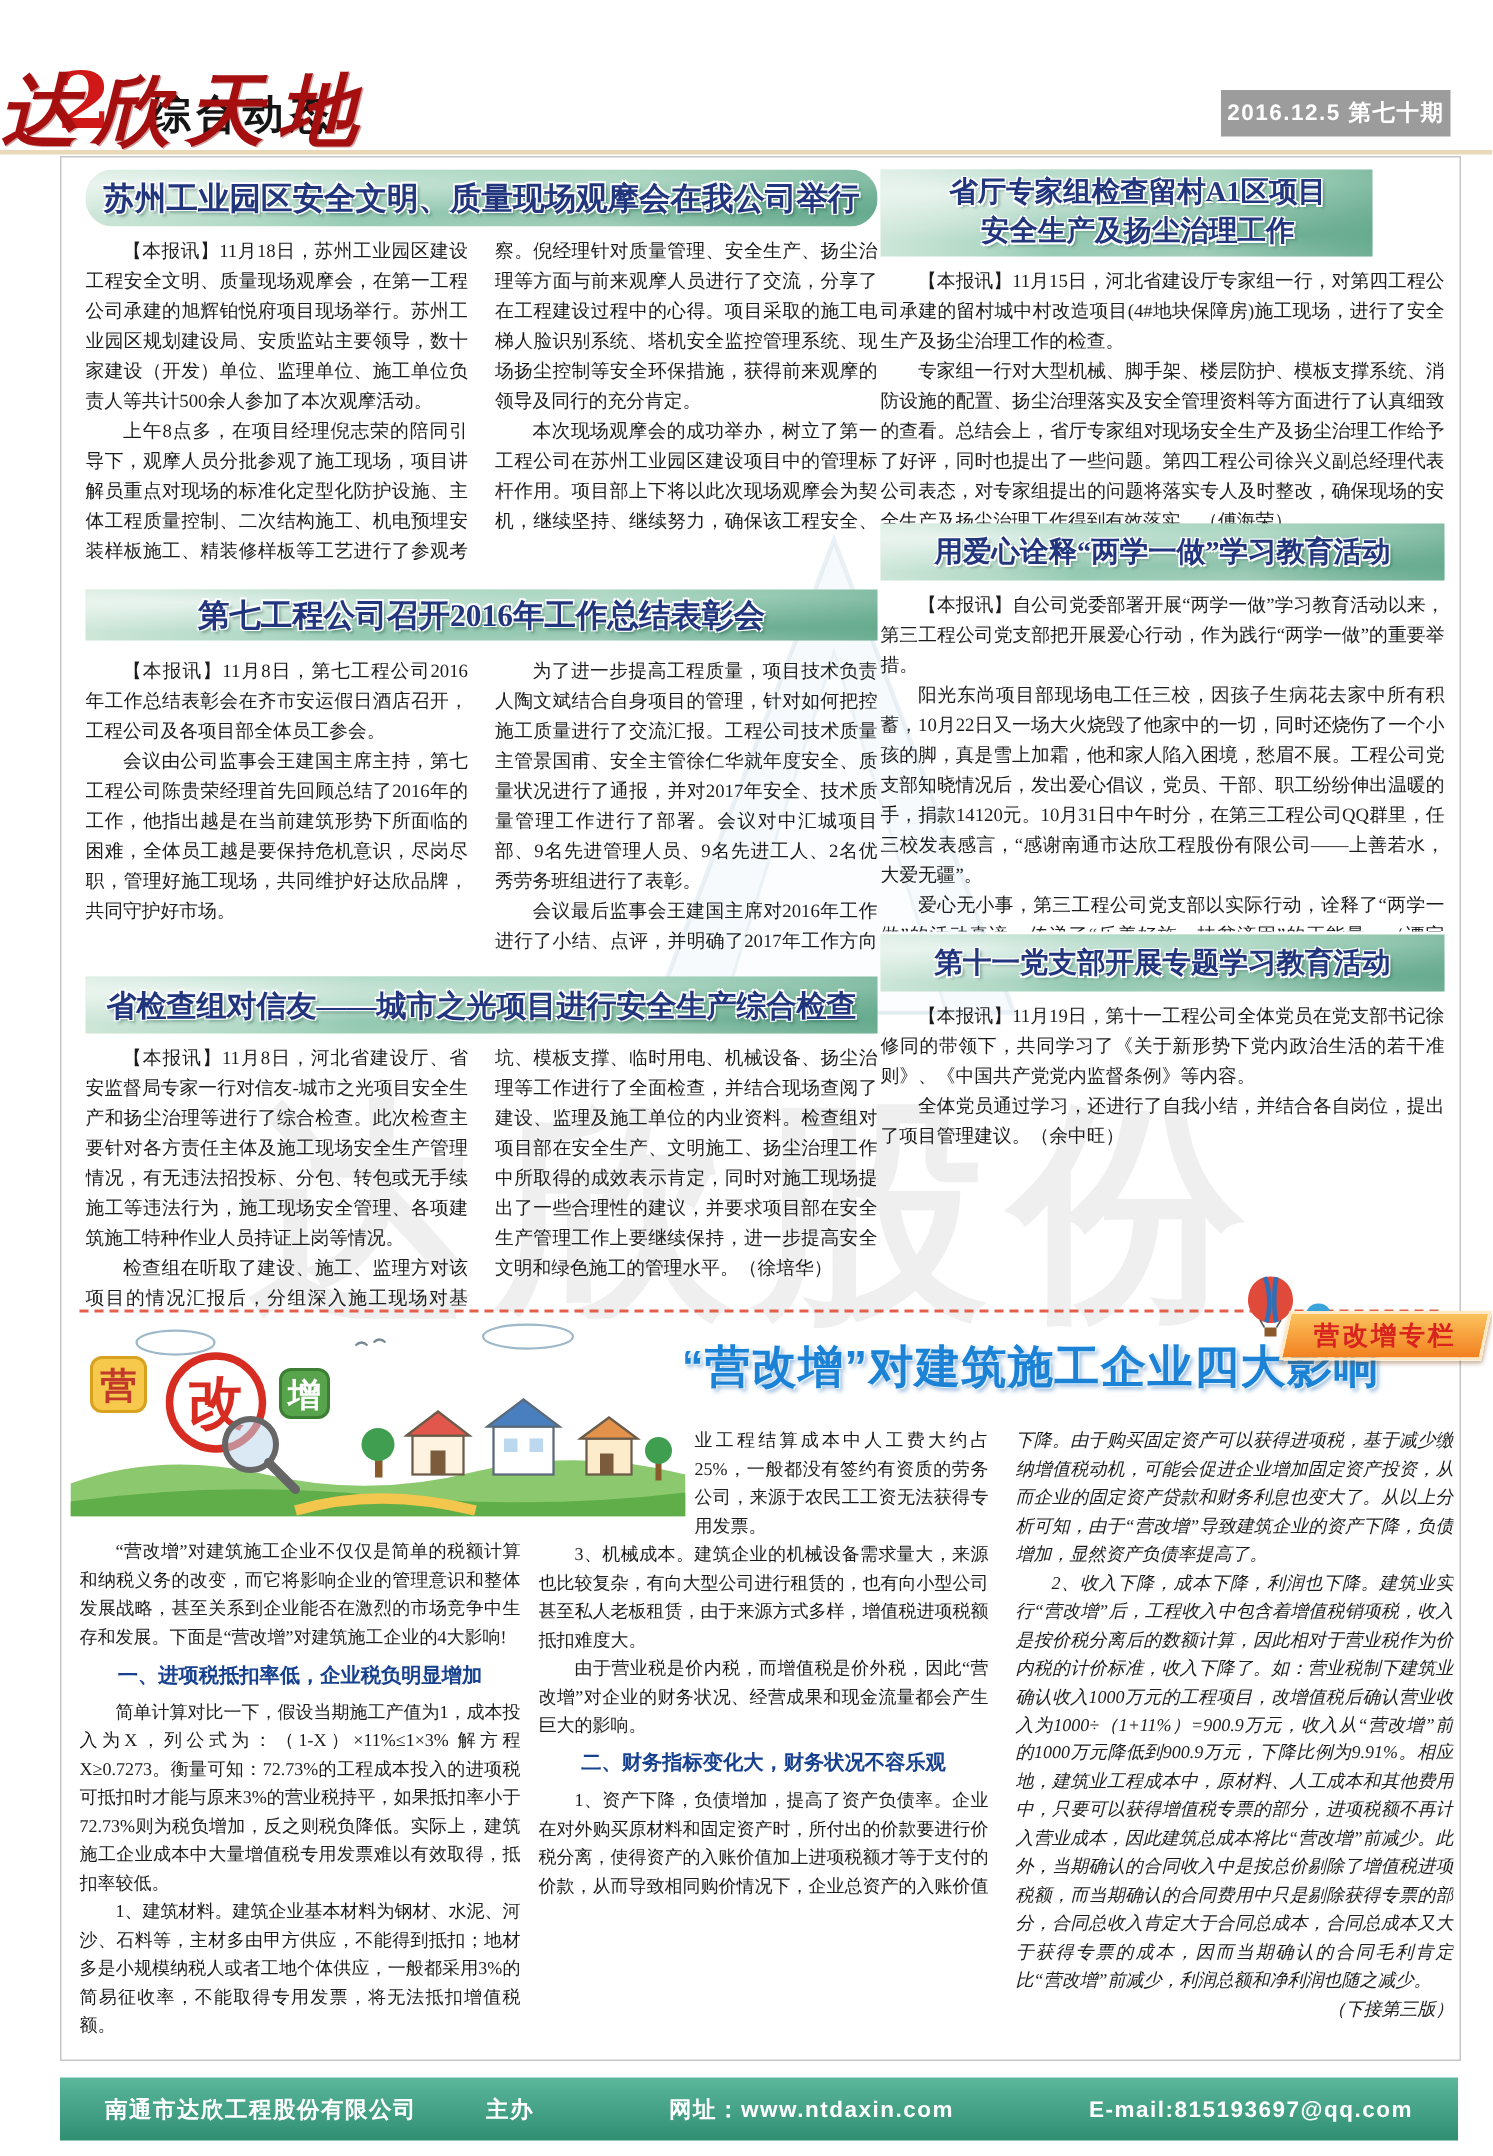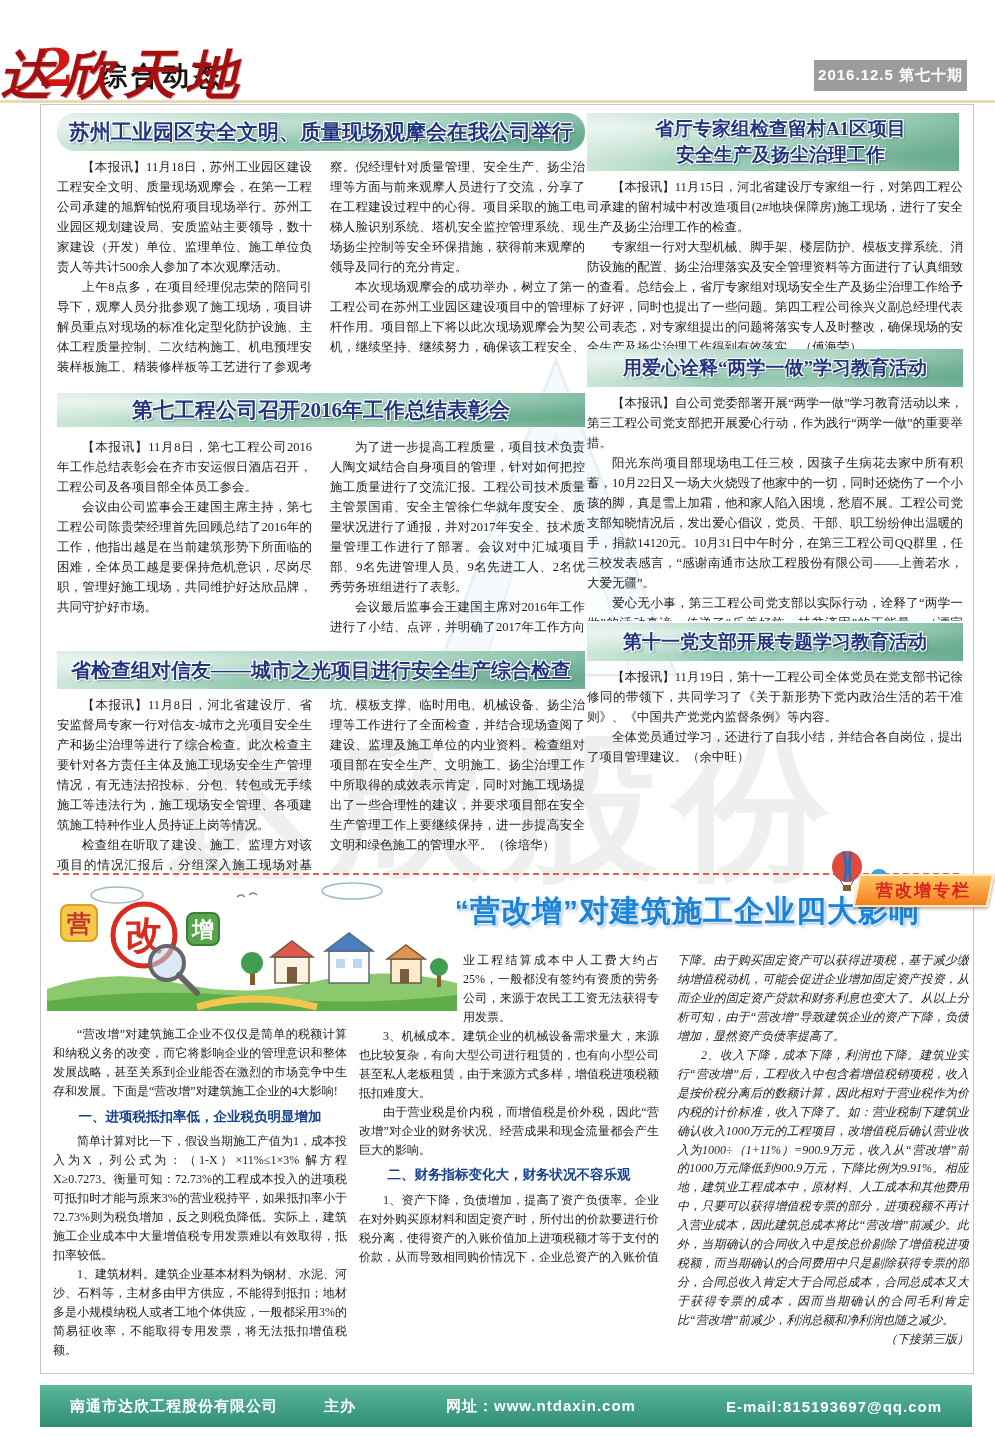--- a/index.html
+++ b/index.html
@@ -98,26 +98,26 @@
 
     <div class="headline one" style="left:16px;top:8px;width:528px;height:38px;border-radius:18px;">
       <span>苏州工业园区安全文明、质量现场观摩会在我公司举行</span>
     </div>
     <div class="art-text cols2" style="left:16px;top:52px;width:528px;height:238px;">
       <p class="para">【本报讯】11月18日，苏州工业园区建设工程安全文明、质量现场观摩会，在第一工程公司承建的旭辉铂悦府项目现场举行。苏州工业园区规划建设局、安质监站主要领导，数十家建设（开发）单位、监理单位、施工单位负责人等共计500余人参加了本次观摩活动。</p>
       <p class="para">上午8点多，在项目经理倪志荣的陪同引导下，观摩人员分批参观了施工现场，项目讲解员重点对现场的标准化定型化防护设施、主体工程质量控制、二次结构施工、机电预埋安装样板施工、精装修样板等工艺进行了参观考察。倪经理针对质量管理、安全生产、扬尘治理等方面与前来观摩人员进行了交流，分享了在工程建设过程中的心得。项目采取的施工电梯人脸识别系统、塔机安全监控管理系统、现场扬尘控制等安全环保措施，获得前来观摩的领导及同行的充分肯定。</p>
       <p class="para">本次现场观摩会的成功举办，树立了第一工程公司在苏州工业园区建设项目中的管理标杆作用。项目部上下将以此次现场观摩会为契机，继续坚持、继续努力，确保该工程安全、优质、高效如期完成，向社会提供满意产品。（丁国东）</p>
     </div>
 
-    <div class="headline two" style="left:546px;top:8px;width:372px;height:58px;padding-left:15px;">
+    <div class="headline two" style="left:546px;top:8px;width:328px;height:58px;padding-left:15px;">
       <span>省厅专家组检查留村A1区项目</span>
       <span>安全生产及扬尘治理工作</span>
     </div>
     <div class="art-text" style="left:546px;top:72px;width:376px;height:176px;">
-      <p class="para">【本报讯】11月15日，河北省建设厅专家组一行，对第四工程公司承建的留村城中村改造项目(2#地块保障房)施工现场，进行了安全生产及扬尘治理工作的检查。</p>
+      <p class="para">【本报讯】11月15日，河北省建设厅专家组一行，对第四工程公司承建的留村城中村改造项目(4#地块保障房)施工现场，进行了安全生产及扬尘治理工作的检查。</p>
       <p class="para">专家组一行对大型机械、脚手架、楼层防护、模板支撑系统、消防设施的配置、扬尘治理落实及安全管理资料等方面进行了认真细致的查看。总结会上，省厅专家组对现场安全生产及扬尘治理工作给予了好评，同时也提出了一些问题。第四工程公司徐兴义副总经理代表公司表态，对专家组提出的问题将落实专人及时整改，确保现场的安全生产及扬尘治理工作得到有效落实。（傅海荣）</p>
     </div>
 
     <div class="headline one" style="left:16px;top:288px;width:528px;height:34px;">
       <span>第七工程公司召开2016年工作总结表彰会</span>
     </div>
     <div class="art-text cols2" style="left:16px;top:332px;width:528px;height:206px;">
       <p class="para">【本报讯】11月8日，第七工程公司2016年工作总结表彰会在齐市安运假日酒店召开，工程公司及各项目部全体员工参会。</p>
       <p class="para">会议由公司监事会王建国主席主持，第七工程公司陈贵荣经理首先回顾总结了2016年的工作，他指出越是在当前建筑形势下所面临的困难，全体员工越是要保持危机意识，尽岗尽职，管理好施工现场，共同维护好达欣品牌，共同守护好市场。</p>
       <p class="para">为了进一步提高工程质量，项目技术负责人陶文斌结合自身项目的管理，针对如何把控施工质量进行了交流汇报。工程公司技术质量主管景国甫、安全主管徐仁华就年度安全、质量状况进行了通报，并对2017年安全、技术质量管理工作进行了部署。会议对中汇城项目部、9名先进管理人员、9名先进工人、2名优秀劳务班组进行了表彰。</p>

